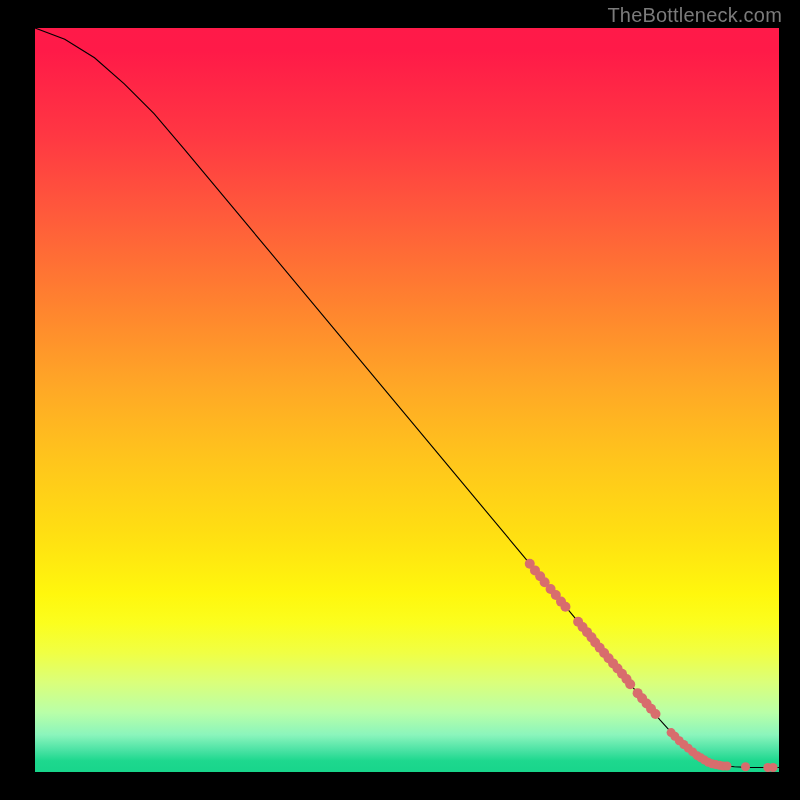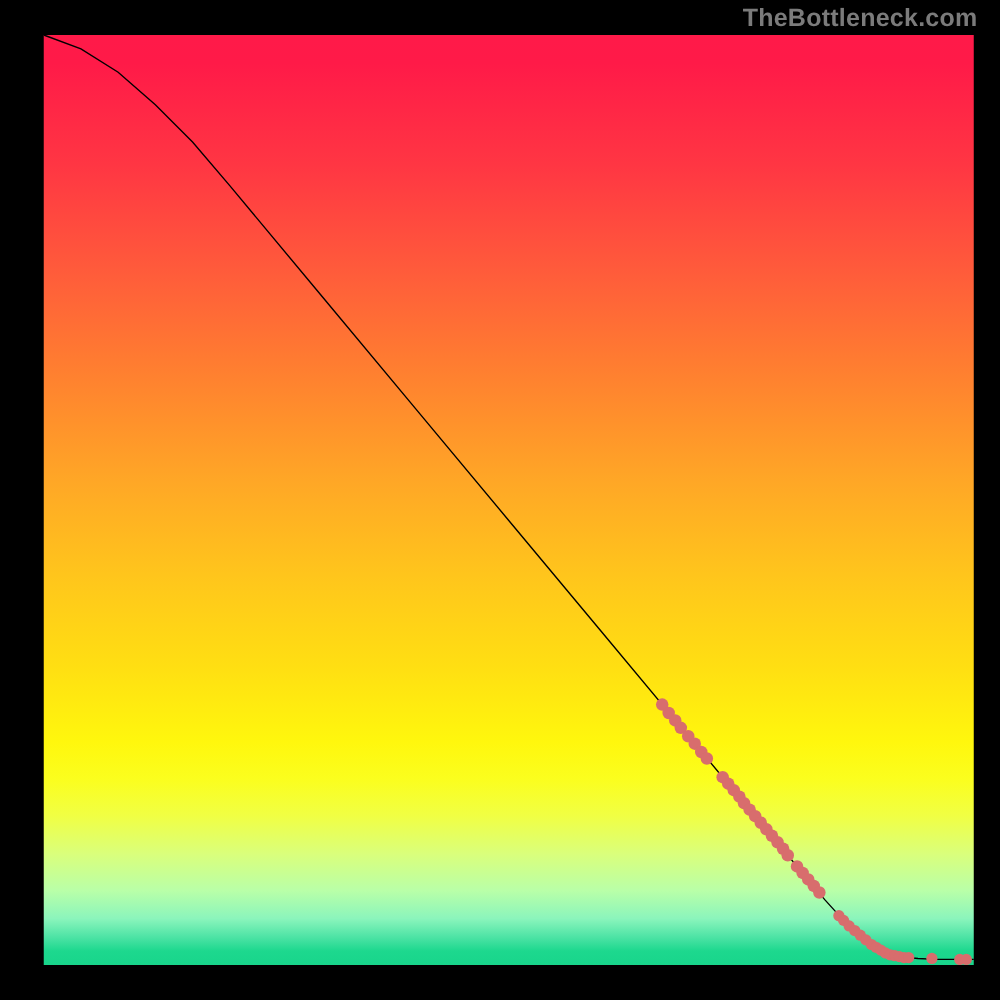--- a/index.html
+++ b/index.html
@@ -5,21 +5,21 @@
   * { margin: 0; padding: 0; box-sizing: border-box; }
   html, body { width: 800px; height: 800px; background: #000; overflow: hidden; }
   .wrap { position: relative; width: 800px; height: 800px; }
   .attrib {
     position: absolute;
     top: 4px;
     right: 18px;
     font-family: Arial, Helvetica, sans-serif;
     font-size: 20px;
     color: #7b7b7b;
-    font-weight: 700;
+    font-weight: 400;
     letter-spacing: 0.2px;
   }
   .plot {
     position: absolute;
     left: 35px; top: 28px;
     width: 744px; height: 744px;
     background: linear-gradient(to bottom,
       #ff1a49 0%,
       #ff1a48 3%,
       #ff3643 14%,

